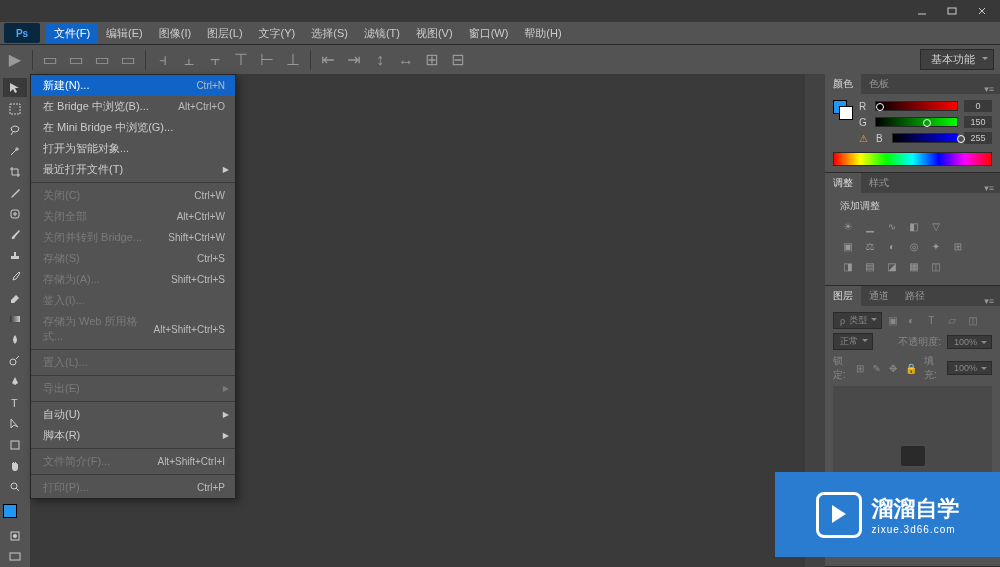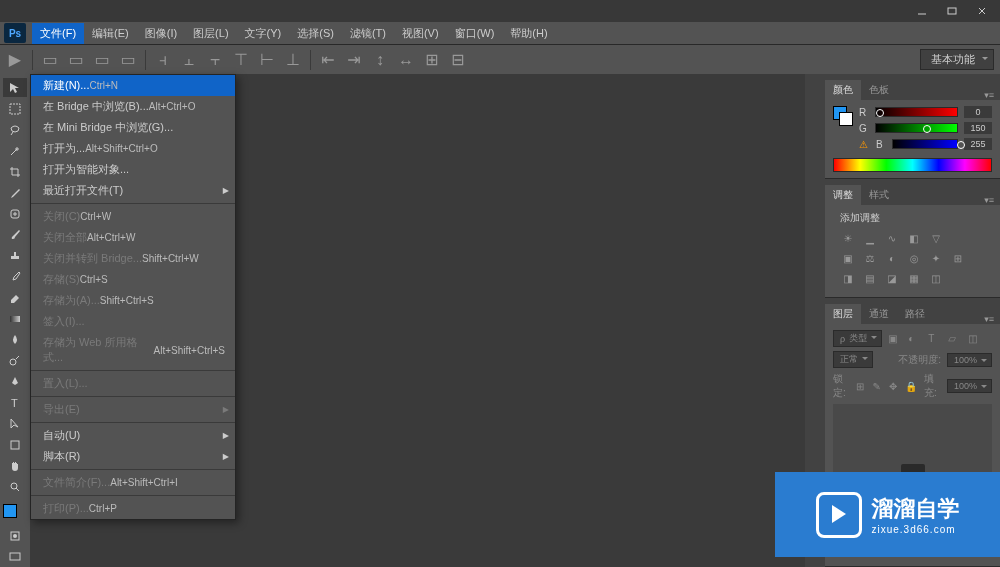--- a/index.html
+++ b/index.html
@@ -3,21 +3,21 @@
 <meta charset="utf-8">
 <style>
 * { margin: 0; padding: 0; box-sizing: border-box; font-family: "Microsoft YaHei", sans-serif; }
 body { width: 1000px; height: 567px; background: #3a3a3a; color: #ccc; overflow: hidden; position: relative; }
 
 .titlebar { height: 22px; background: #383838; display: flex; align-items: center; justify-content: flex-end; padding: 0 4px; }
 .win-btn { width: 28px; height: 14px; display: inline-flex; justify-content: center; align-items: center; margin-left: 2px; color: #ccc; font-size: 10px; cursor: pointer; }
 .win-btn svg { width: 10px; height: 10px; }
 
 .menubar { height: 22px; background: #535353; display: flex; align-items: center; padding-left: 4px; }
-.app-logo { width: 22px; height: 20px; background: #0a2740; color: #4fa8ff; font-weight: bold; font-size: 10px; display: flex; align-items: center; justify-content: center; border-radius: 2px; margin-right: 6px; }
+.app-logo { width: 36px; height: 20px; background: #0a2740; color: #4fa8ff; font-weight: bold; font-size: 10px; display: flex; align-items: center; justify-content: center; border-radius: 2px; margin-right: 6px; }
 .menu-item { padding: 3px 8px; font-size: 11px; cursor: pointer; }
 .menu-item.open { background: #1064c8; color: #fff; }
 
 .optionsbar { height: 30px; background: #535353; border-top: 1px solid #282828; display: flex; align-items: center; padding: 0 6px; gap: 8px; }
 .opt-icon { width: 18px; height: 18px; display: inline-flex; align-items: center; justify-content: center; color: #999; }
 .opt-sep { width: 1px; height: 20px; background: #3a3a3a; }
 .workspace-btn { margin-left: auto; background: #404040; border: 1px solid #2a2a2a; padding: 2px 18px 2px 10px; font-size: 11px; color: #ccc; position: relative; }
 .workspace-btn::after { content: ""; position: absolute; right: 5px; top: 7px; border: 3px solid transparent; border-top-color: #999; }
 
 .main { display: flex; height: calc(567px - 74px); }
@@ -26,33 +26,33 @@
 .tool { width: 24px; height: 20px; display: flex; align-items: center; justify-content: center; color: #ccc; position: relative; cursor: pointer; }
 .tool.sel { background: #3a3a3a; }
 .tool svg { width: 14px; height: 14px; }
 .swatch-fg { width: 14px; height: 14px; background: #2196f3; border: 1px solid #000; position: relative; margin-top: 6px; margin-right: 3px; }
 .swatch-bg { width: 14px; height: 14px; background: #fff; border: 1px solid #000; position: absolute; top: 6px; left: 6px; z-index: -1; }
 .swatch-wrap { position: relative; width: 24px; height: 28px; }
 
 .canvas { flex: 1; background: #3a3a3a; position: relative; }
 
 .dropdown { position: absolute; top: 0; left: 0; width: 206px; background: #535353; border: 1px solid #242424; box-shadow: 3px 3px 8px rgba(0,0,0,.4); z-index: 100; }
-.dd-row { display: flex; align-items: center; padding: 3px 10px 3px 12px; font-size: 11px; cursor: pointer; position: relative; }
+.dd-row { display: flex; align-items: center; justify-content: space-between; padding: 3px 10px 3px 12px; font-size: 11px; cursor: pointer; position: relative; }
 .dd-row.sel { background: #1064c8; color: #fff; }
 .dd-row.disabled { color: #7a7a7a; }
 .dd-sep { height: 1px; background: #3a3a3a; margin: 2px 0; }
 .dd-sub::after { content: "▶"; font-size: 8px; position: absolute; right: 6px; }
 .dd-short { color: #bbb; font-size: 10px; }
 
 .right-panels { width: 175px; background: #535353; display: flex; flex-direction: column; }
 .dock-strip { width: 20px; background: #424242; }
 .rp-wrap { display: flex; height: 100%; }
 
 .panel { background: #535353; border-bottom: 1px solid #2a2a2a; }
-.panel-tabs { display: flex; background: #424242; height: 26px; align-items: flex-end; }
+.panel-tabs { display: flex; background: #424242; height: 20px; align-items: flex-end; }
 .ptab { padding: 3px 8px; font-size: 10px; color: #999; cursor: pointer; }
 .ptab.active { background: #535353; color: #ddd; }
 .panel-menu { margin-left: auto; padding: 0 6px; color: #999; font-size: 9px; }
 
 .color-body { padding: 6px 8px; }
 .color-row { display: flex; align-items: center; gap: 6px; margin-bottom: 4px; }
 .color-row .lbl { width: 10px; font-size: 10px; }
 .color-row .slider { flex: 1; height: 10px; border: 1px solid #2a2a2a; position: relative; }
 .color-row .slider::after { content: ""; position: absolute; width: 6px; height: 6px; border: 1px solid #fff; border-radius: 50%; top: 1px; }
 .slider.r { background: linear-gradient(90deg,#000,#f00); }
@@ -271,24 +271,20 @@
         <div class="dd-row sel">
           <span>新建(N)...</span>
           <span class="dd-short">Ctrl+N</span>
         </div>
         <div class="dd-row">
           <span>在 Bridge 中浏览(B)...</span>
           <span class="dd-short">Alt+Ctrl+O</span>
         </div>
         <div class="dd-row">
           <span>在 Mini Bridge 中浏览(G)...</span>
-        </div>
-        <div class="dd-row">
-          <span>打开为...</span>
-          <span class="dd-short">Alt+Shift+Ctrl+O</span>
         </div>
         <div class="dd-row">
           <span>打开为智能对象...</span>
         </div>
         <div class="dd-row dd-sub">
           <span>最近打开文件(T)</span>
         </div>
         <div class="dd-sep"></div>
         <div class="dd-row disabled">
           <span>关闭(C)</span>

